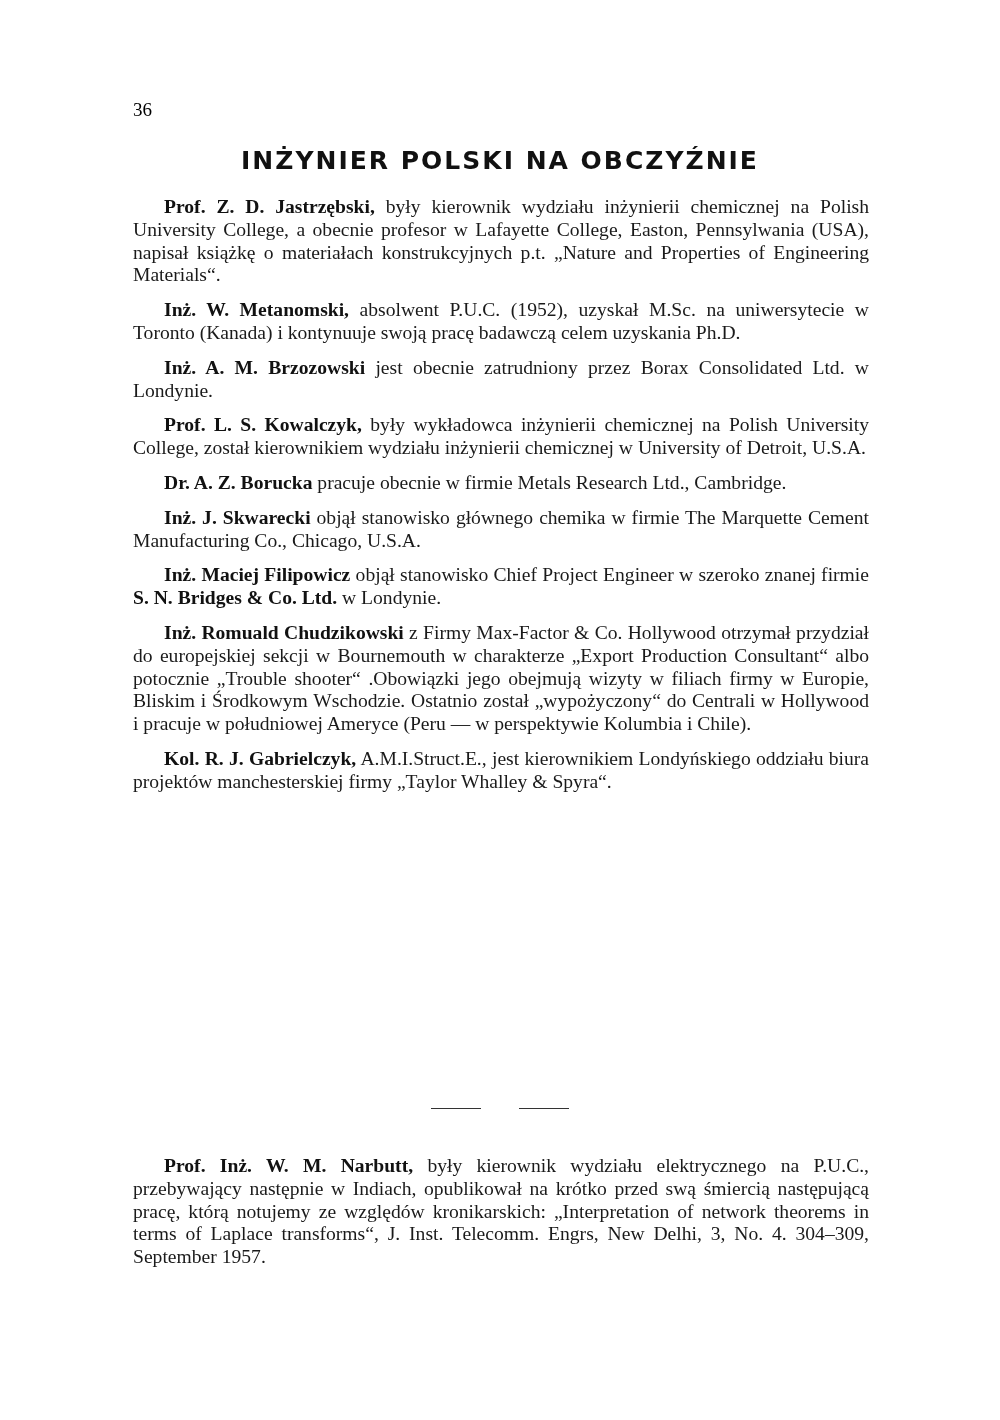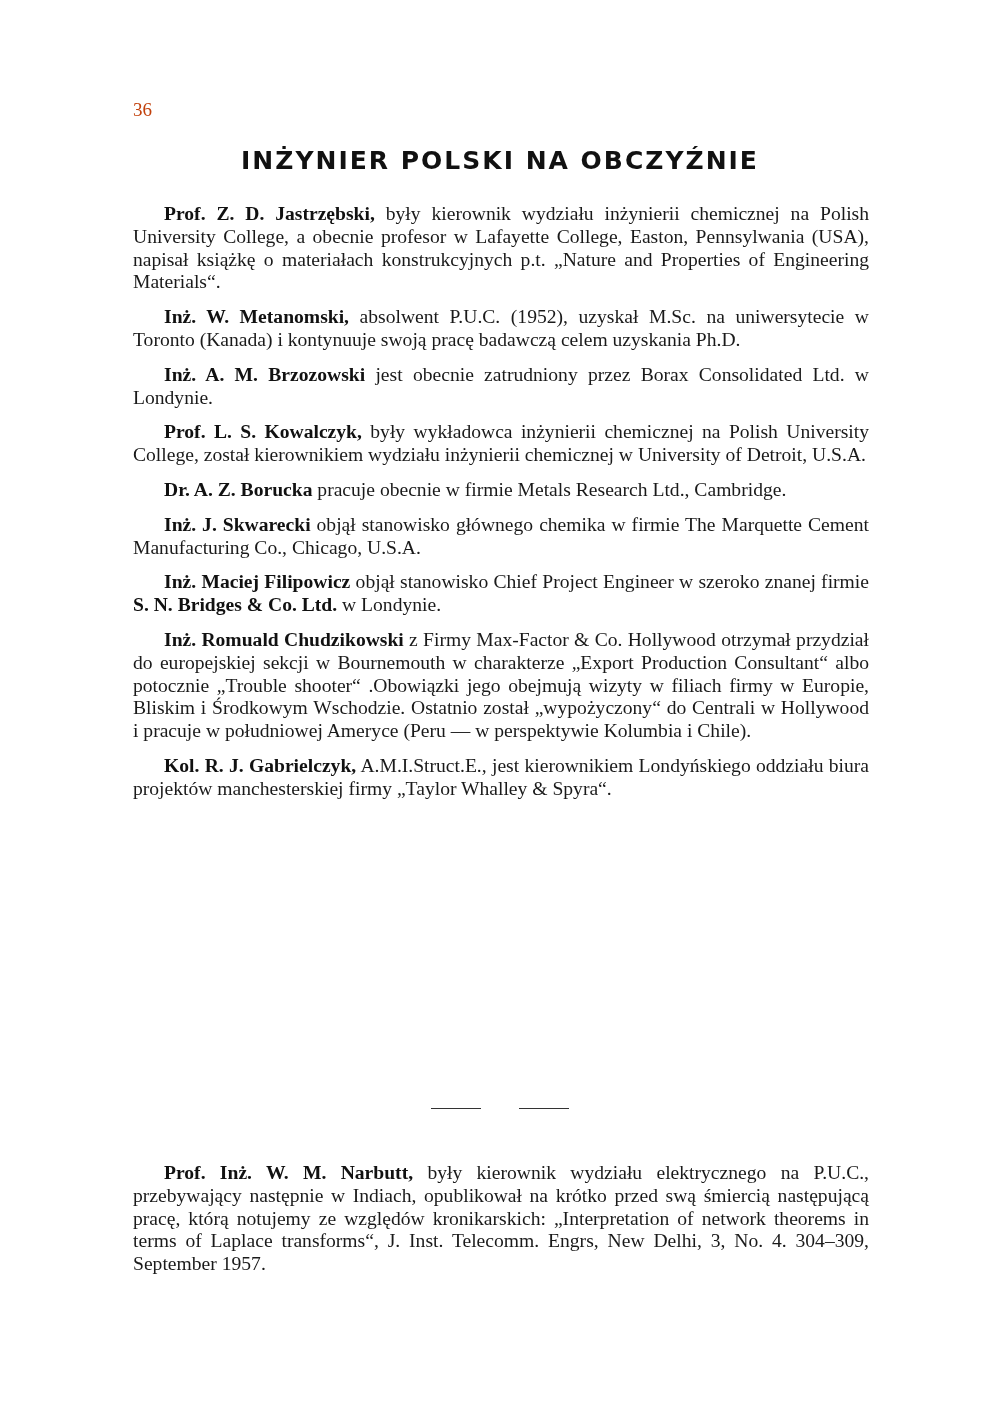--- a/index.html
+++ b/index.html
@@ -1,31 +1,31 @@
 <!DOCTYPE html>
 <html><head>
   <meta charset="utf-8">
   <style>
     html, body { margin: 0; padding: 0; background: #ffffff; }
     body { width: 1000px; height: 1420px; position: relative; overflow: hidden; color: #1a1a1a; }
     .page-number {
       position: absolute; left: 133px; top: 99px;
-      font-family: "Liberation Serif", serif; font-size: 19px; color: #c2410c;
+      font-family: "Liberation Serif", serif; font-size: 19px; color: #000000;
     }
     .title {
       position: absolute; left: 0; width: 1000px; top: 146px; text-align: center;
       font-family: "DejaVu Sans", sans-serif; font-weight: bold; font-size: 25px;
       letter-spacing: 2px; color: #111;
     }
     .body-text {
       position: absolute; left: 133px; width: 736px; top: 196px;
       font-family: "Liberation Serif", serif; font-size: 19.6px; line-height: 22.8px;
       text-align: justify; color: #1a1a1a;
     }
-    .entry { margin: 7px 0 12px 0; text-indent: 31px; hyphens: manual; }
+    .entry { margin: 0 0 12px 0; text-indent: 31px; hyphens: manual; }
     .entry b { font-weight: bold; color: #111; }
     .separator {
       position: absolute; top: 1108px; left: 0; width: 1000px;
       display: flex; justify-content: center; gap: 38px;
     }
     .separator span { display: block; width: 50px; height: 0; border-top: 1.5px solid #333; }
     .body-text.lower { top: 1155px; }
   </style>
 </head>
 <body>

